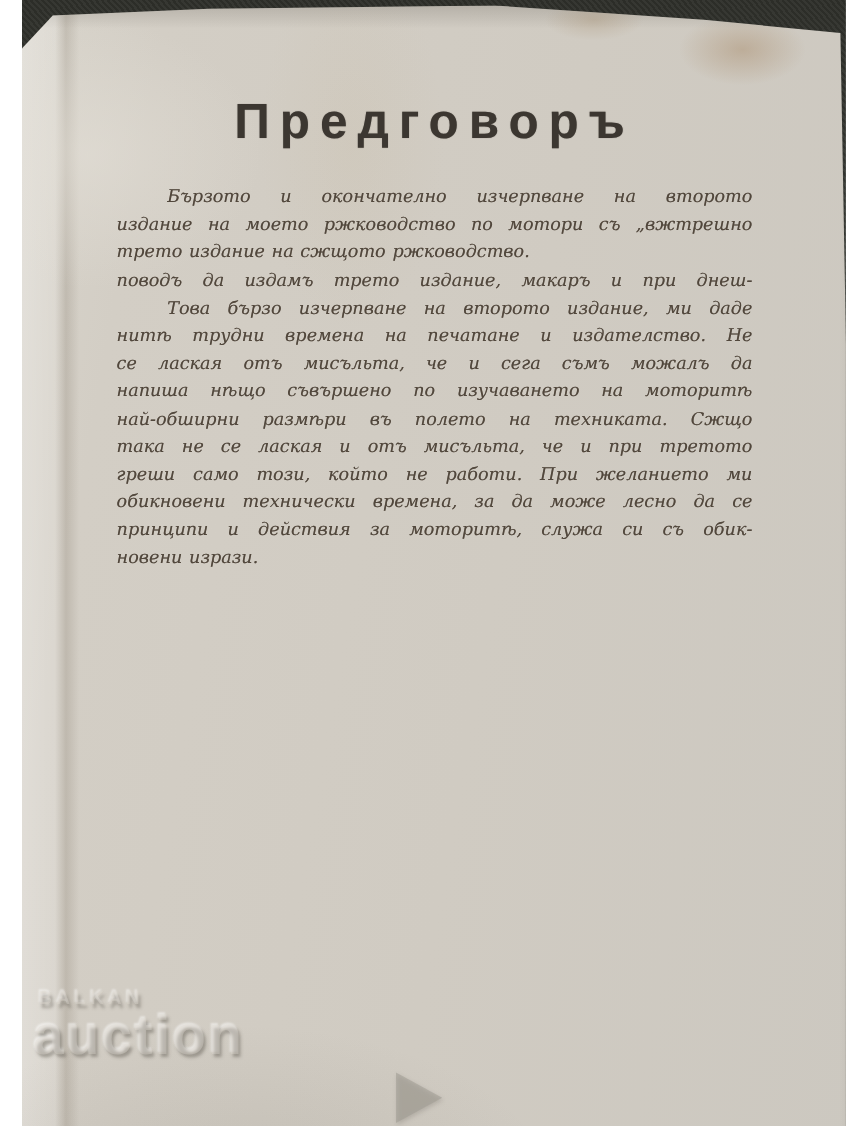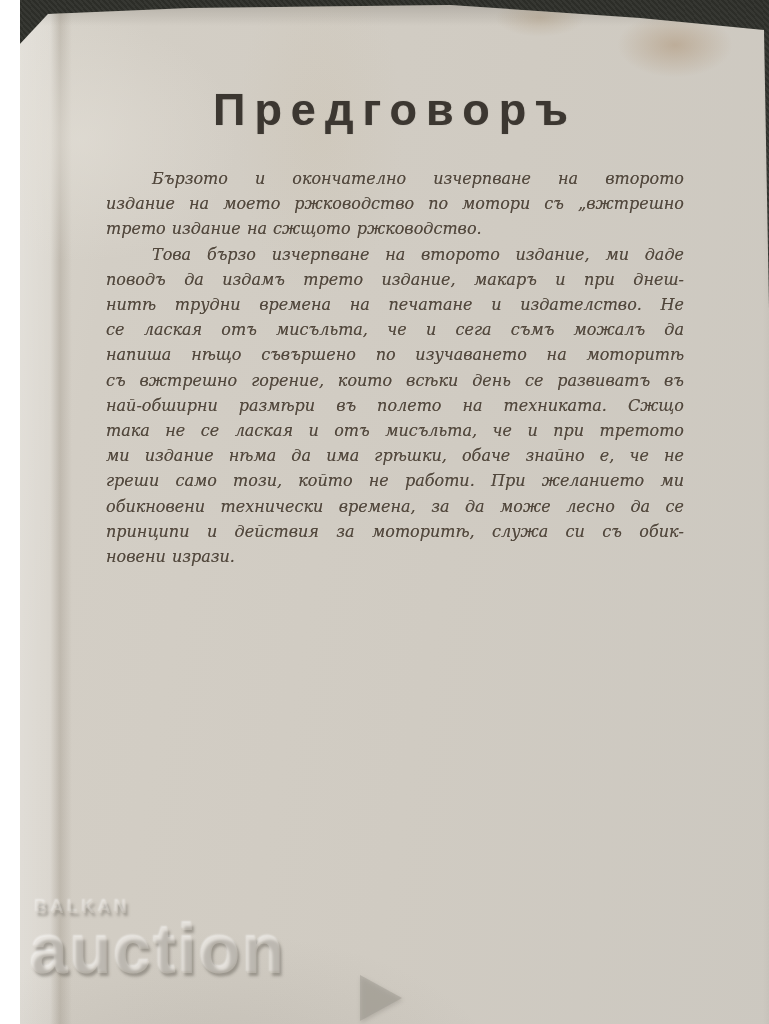--- a/index.html
+++ b/index.html
@@ -31,48 +31,46 @@
       text-align:justify;text-align-last:justify;text-justify:inter-word;
       word-spacing:1px;text-shadow:0 0 0.6px rgba(80,70,58,0.55);}
   .first{text-indent:46px;}
   .endp{text-align-last:left;}
   
   .wm{position:absolute;left:10px;top:898px;
       font-family:"Liberation Sans",sans-serif;font-weight:bold;
       color:rgba(224,220,210,0.36);
       text-shadow:2px 3px 3px rgba(90,86,78,0.45), -1px -2px 2px rgba(255,255,255,0.5);}
   .wm-balkan{font-size:17px;letter-spacing:4px;margin-left:5px;}
-  .wm-auction{font-size:68px;letter-spacing:2px;line-height:0.92;margin-top:0px;}
+  .wm-auction{font-size:50px;letter-spacing:2px;line-height:0.92;margin-top:0px;}
   .wm-arrow{position:absolute;left:340px;top:975px;width:0;height:0;
             border-left:42px solid rgba(158,154,146,0.55);
             border-top:23px solid transparent;border-bottom:23px solid transparent;
             filter:drop-shadow(1px 2px 2px rgba(90,86,78,0.4));}
 </style>
 </head>
 <body>
 
 <div class="stage">
   <div class="paper"></div>
 
   <div class="content">
     <h1 class="title">Предговоръ</h1>
 
     <div class="ln first">Бързото и окончателно изчерпване на второто</div>
     <div class="ln">издание на моето ржководство по мотори съ „вжтрешно</div>
     <div class="ln endp">трето издание на сжщото ржководство.</div>
 
+    <div class="ln">поводъ да издамъ трето издание, макаръ и при днеш-</div>
     <div class="ln first">Това бързо изчерпване на второто издание, ми даде</div>
-    <div class="ln">поводъ да издамъ трето издание, макаръ и при днеш-</div>
     <div class="ln">нитѣ трудни времена на печатане и издателство. Не</div>
     <div class="ln">се лаская отъ мисъльта, че и сега съмъ можалъ да</div>
     <div class="ln">напиша нѣщо съвършено по изучаването на моторитѣ</div>
-    <div class="ln">съ вжтрешно горение, които всѣки день се развиватъ въ</div>
     <div class="ln">най-обширни размѣри въ полето на техниката. Сжщо</div>
     <div class="ln">така не се лаская и отъ мисъльта, че и при третото</div>
-    <div class="ln">ми издание нѣма да има грѣшки, обаче знайно е, че не</div>
     <div class="ln">греши само този, който не работи. При желанието ми</div>
     <div class="ln">обикновени технически времена, за да може лесно да се</div>
     <div class="ln">принципи и действия за моторитѣ, служа си съ обик-</div>
     <div class="ln endp">новени изрази.</div>
 
   </div>
 
   <div class="wm">
     <div class="wm-balkan">BALKAN</div>
     <div class="wm-auction">auction</div>

